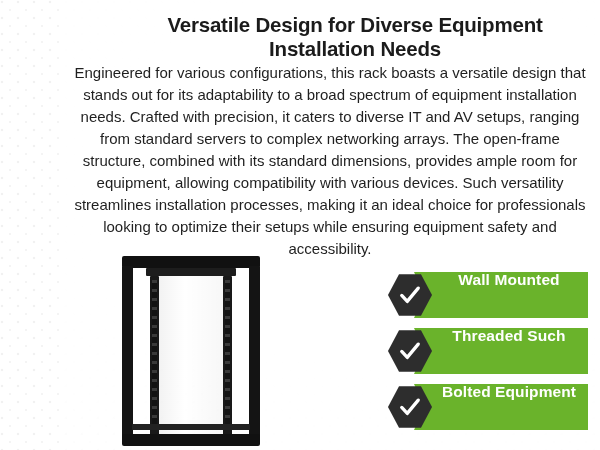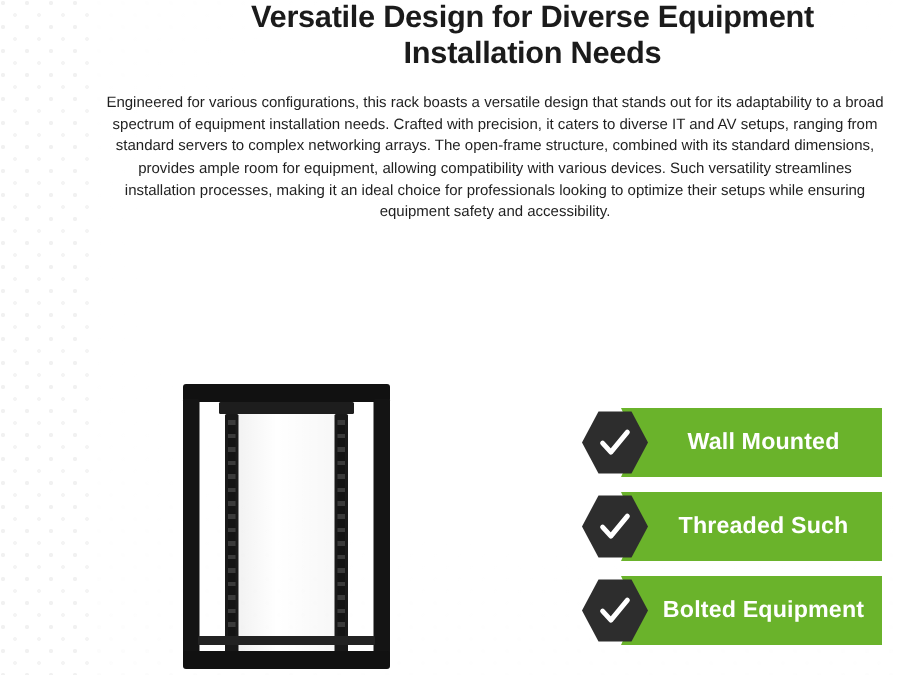--- a/index.html
+++ b/index.html
@@ -38,36 +38,36 @@
   }
 
   .content {
     position: absolute;
     inset: 0;
   }
 
   .headline {
     position: absolute;
     left: 120px;
-    top: 0;
+    top: 13px;
     width: 470px;
     font-size: 20.5px;
     line-height: 1.16;
     font-weight: bold;
     color: #1b1b1b;
     text-align: center;
     letter-spacing: -0.2px;
   }
 
   .body-copy {
     position: absolute;
     left: 70px;
     top: 62px;
     width: 520px;
-    font-size: 10px;
+    font-size: 15px;
     line-height: 1.47;
     color: #1f1f1f;
     text-align: center;
   }
 
   
   .rack-wrap {
     position: absolute;
     left: 100px;
     top: 250px;
@@ -131,21 +131,21 @@
   }
   .feature .banner {
     position: absolute;
     left: 26px;
     top: 0;
     width: 174px;
     height: 46px;
     background: #6ab32b;
     clip-path: polygon(0% 0%, 100% 0%, 100% 100%, 0% 100%, 6% 50%);
     display: flex;
-    align-items: center;
+    align-items: flex-start;
     justify-content: center;
   }
   .feature .banner-text {
     color: #ffffff;
     font-size: 15.5px;
     font-weight: bold;
     line-height: 1.07;
     text-align: center;
     padding-left: 20px;
     padding-right: 4px;

